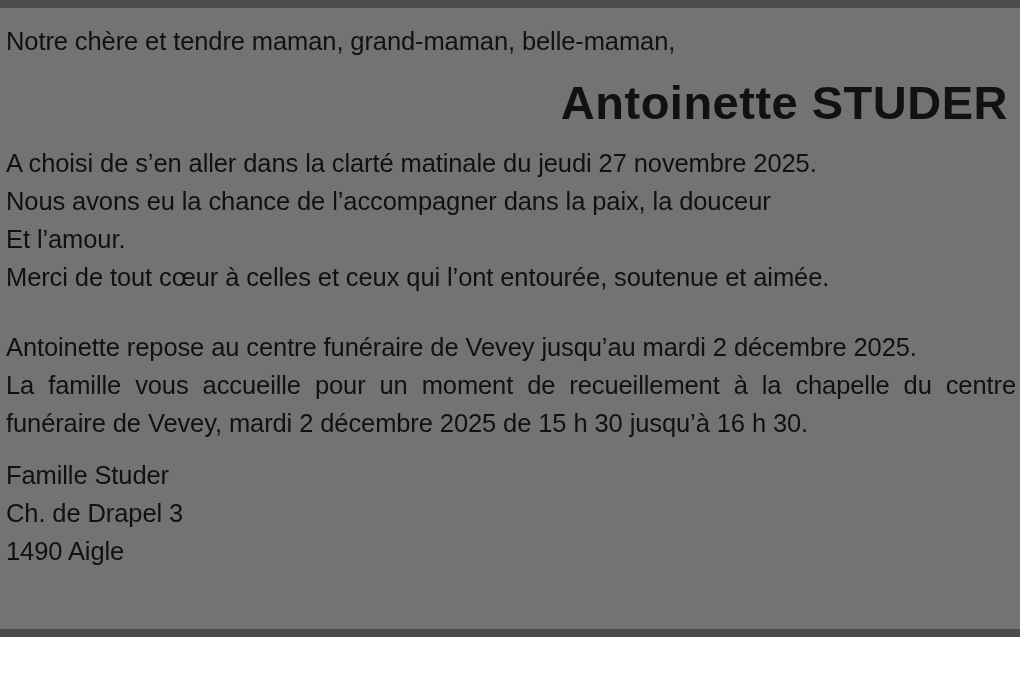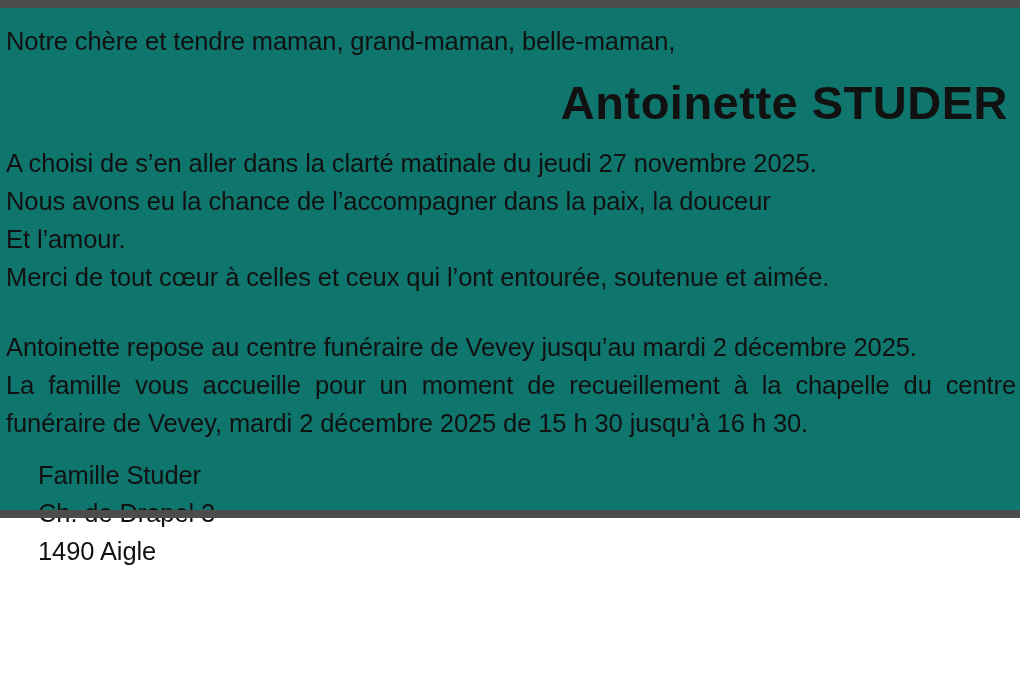--- a/index.html
+++ b/index.html
@@ -10,23 +10,23 @@
   body {
     width: 1020px;
     height: 675px;
     font-family: "Liberation Sans", sans-serif;
     color: #111111;
     overflow: hidden;
   }
   .notice {
     position: relative;
     width: 1020px;
-    height: 518px;
+    height: 637px;
     box-sizing: border-box;
-    background: #0f766e;
+    background: #737373;
   }
   .rule-top {
     position: absolute;
     top: 0;
     left: 0;
     width: 1020px;
     height: 8px;
     background: #4c4c4c;
   }
   .rule-bottom {
@@ -68,21 +68,20 @@
   }
   .justified {
     text-align: justify;
     text-align-last: left;
   }
   .block-gap {
     margin-top: 32px;
   }
   .small-gap {
     margin-top: 14px;
-    margin-left: 32px;
   }
   .strong {
     font-weight: bold;
   }
 </style>
 </head>
 <body>
 
 <div class="notice">
 

